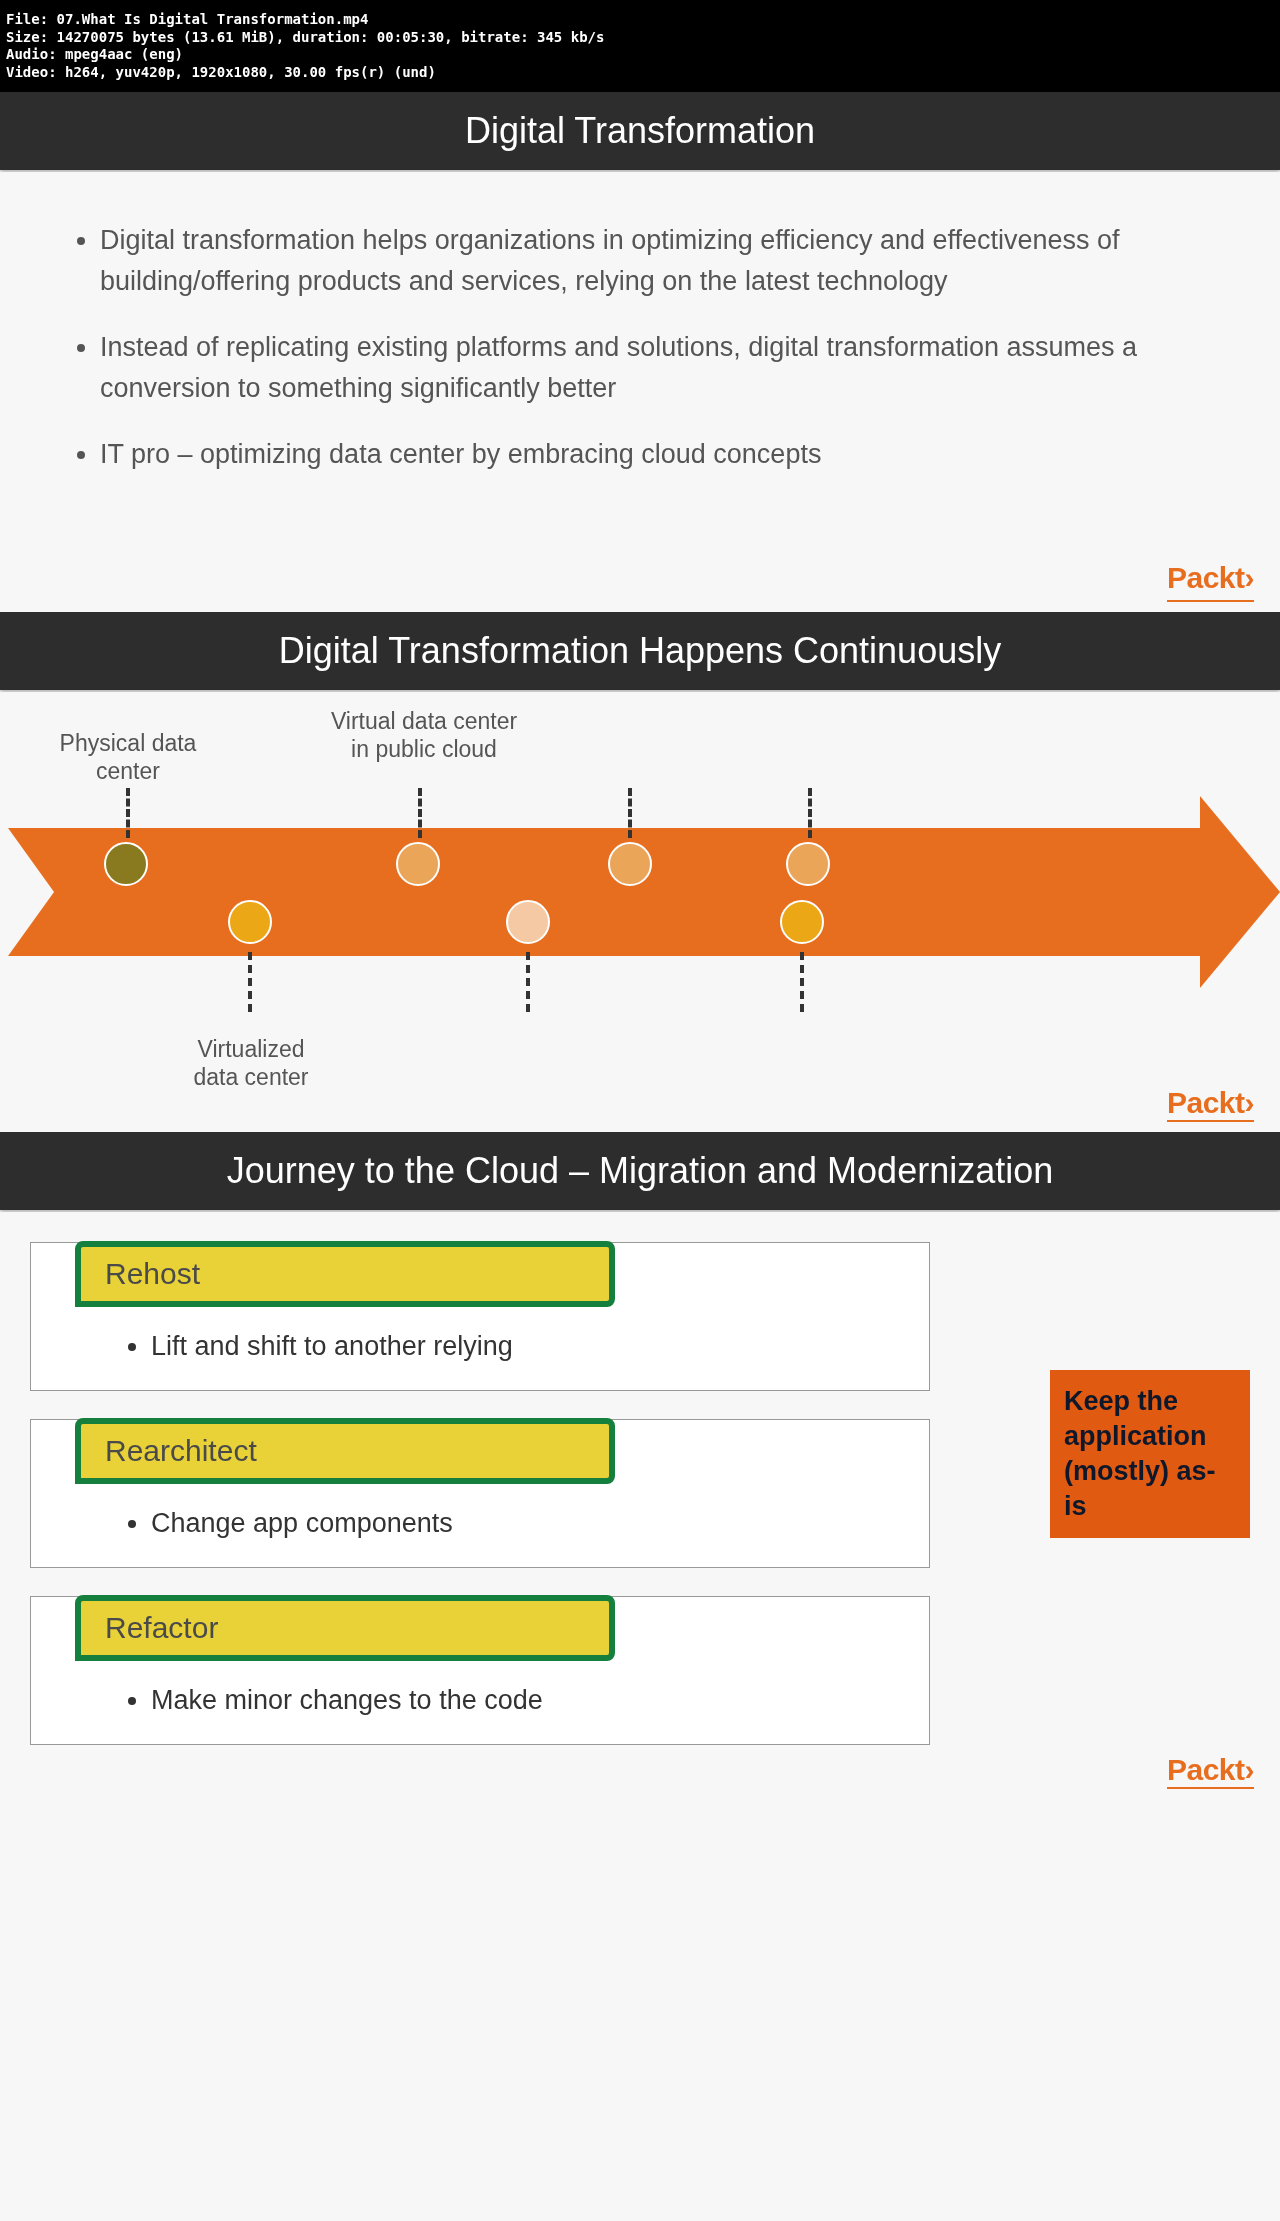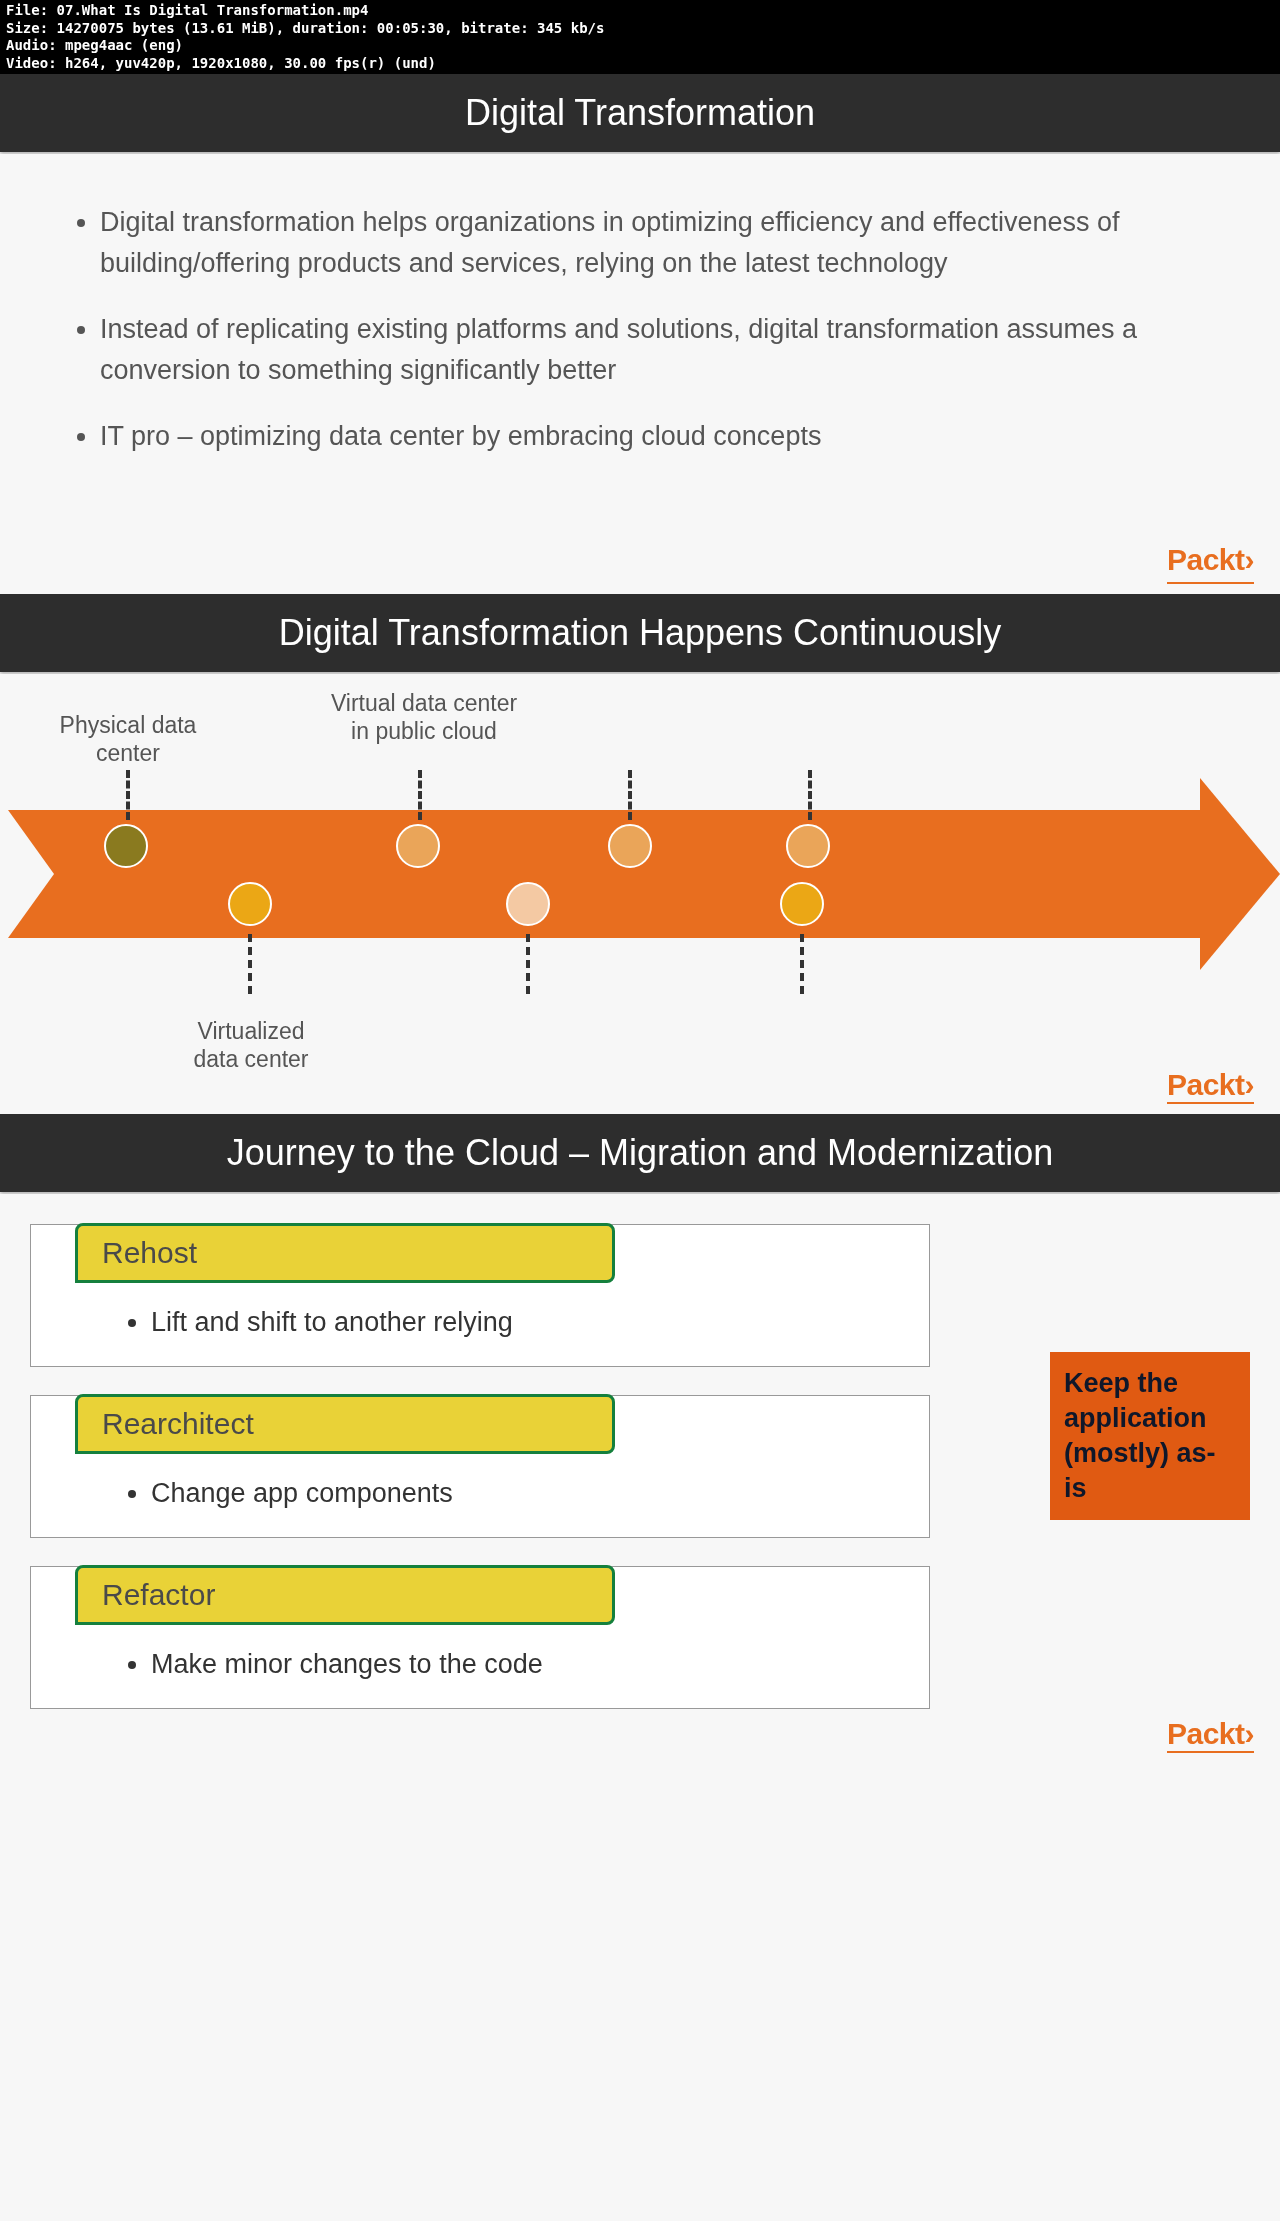--- a/index.html
+++ b/index.html
@@ -1,19 +1,19 @@
 <!DOCTYPE html>
 <html><head>
 <meta charset="utf-8">
 <style>
   * { box-sizing: border-box; margin: 0; padding: 0; }
   body { font-family: -apple-system, "Segoe UI", Arial, sans-serif; background: #f7f7f7; width: 1280px; margin: 0 auto; }
   
   
-  .meta-bar { background: #000; color: #fff; font-family: monospace; font-size: 14px; font-weight: bold; padding: 2px 6px; line-height: 1.25; }
+  .meta-bar { background: #000; color: #fff; font-family: monospace; font-size: 14px; font-weight: bold; padding: 11px 6px; line-height: 1.25; }
   
   
   .header-bar { background: #2d2d2d; color: #fff; text-align: center; font-size: 36px; font-weight: 400; padding: 18px 0; margin-bottom: 2px; box-shadow: 0 2px 4px rgba(0,0,0,0.3); }
   
   
   .slide-body { background: #f7f7f7; padding: 48px 46px 20px 70px; color: #555; font-size: 27px; line-height: 1.5; position: relative; min-height: 440px; }
   .slide-body ul { list-style: disc; padding-left: 30px; }
   .slide-body li { margin-bottom: 26px; color: #555; }
   
   
@@ -25,21 +25,21 @@
   .arrow-tail { position:absolute; left:0; top:0; width:0; height:0; border-top:64px solid #e86e1f; border-bottom:64px solid #e86e1f; border-left:46px solid transparent;}
   .arrow-body { position:absolute; left:46px; top:0; right:80px; height:128px; background:#e86e1f; }
   .arrow-head { position:absolute; right:0; top:-32px; width:0; height:0; border-top:96px solid transparent; border-bottom:96px solid transparent; border-left:80px solid #e86e1f; }
   .dot { position:absolute; width:44px; height:44px; border-radius:50%; border:2px solid #fff; }
   .dash { position:absolute; width:0; border-left:4px dashed #333; height:60px; }
   .lab { position:absolute; color:#555; font-size:23px; text-align:center; line-height:1.2; }
   
   
   .slide3 { background:#f7f7f7; padding:30px 30px 20px 30px; position:relative; }
   .card { border:1px solid #999; background:#fff; margin:0 0 28px 0; width:900px; position:relative; padding: 0 0 28px 0; }
-  .tab { background:#e9d237; border:3px solid #15803d; border-radius:8px 8px 8px 0; color:#4a4a4a; font-size:30px; padding:10px 24px; width:540px; position:relative; top:-2px; left:44px; }
+  .tab { background:#e9d237; border:6px solid #15803d; border-radius:8px 8px 8px 0; color:#4a4a4a; font-size:30px; padding:10px 24px; width:540px; position:relative; top:-2px; left:44px; }
   .card ul { list-style: disc; padding: 22px 0 0 120px; color:#333; font-size:27px; }
   .aside { position:absolute; right:30px; top:158px; width:200px; background:#e05a12; color:#0f172a; font-size:27px; font-weight:bold; padding:14px 14px; line-height:1.3; }
   .packt3 { position:absolute; bottom: 4px; right: 26px; color:#e86e1f; font-size:30px; font-weight:bold; border-bottom:2px solid #e86e1f; letter-spacing:-0.5px;}
   
   .slide2-body { background:#f7f7f7; padding: 20px 0 20px 8px; position:relative; min-height:440px;}
 </style>
 </head>
 <body>
 
 <div class="meta-bar">

